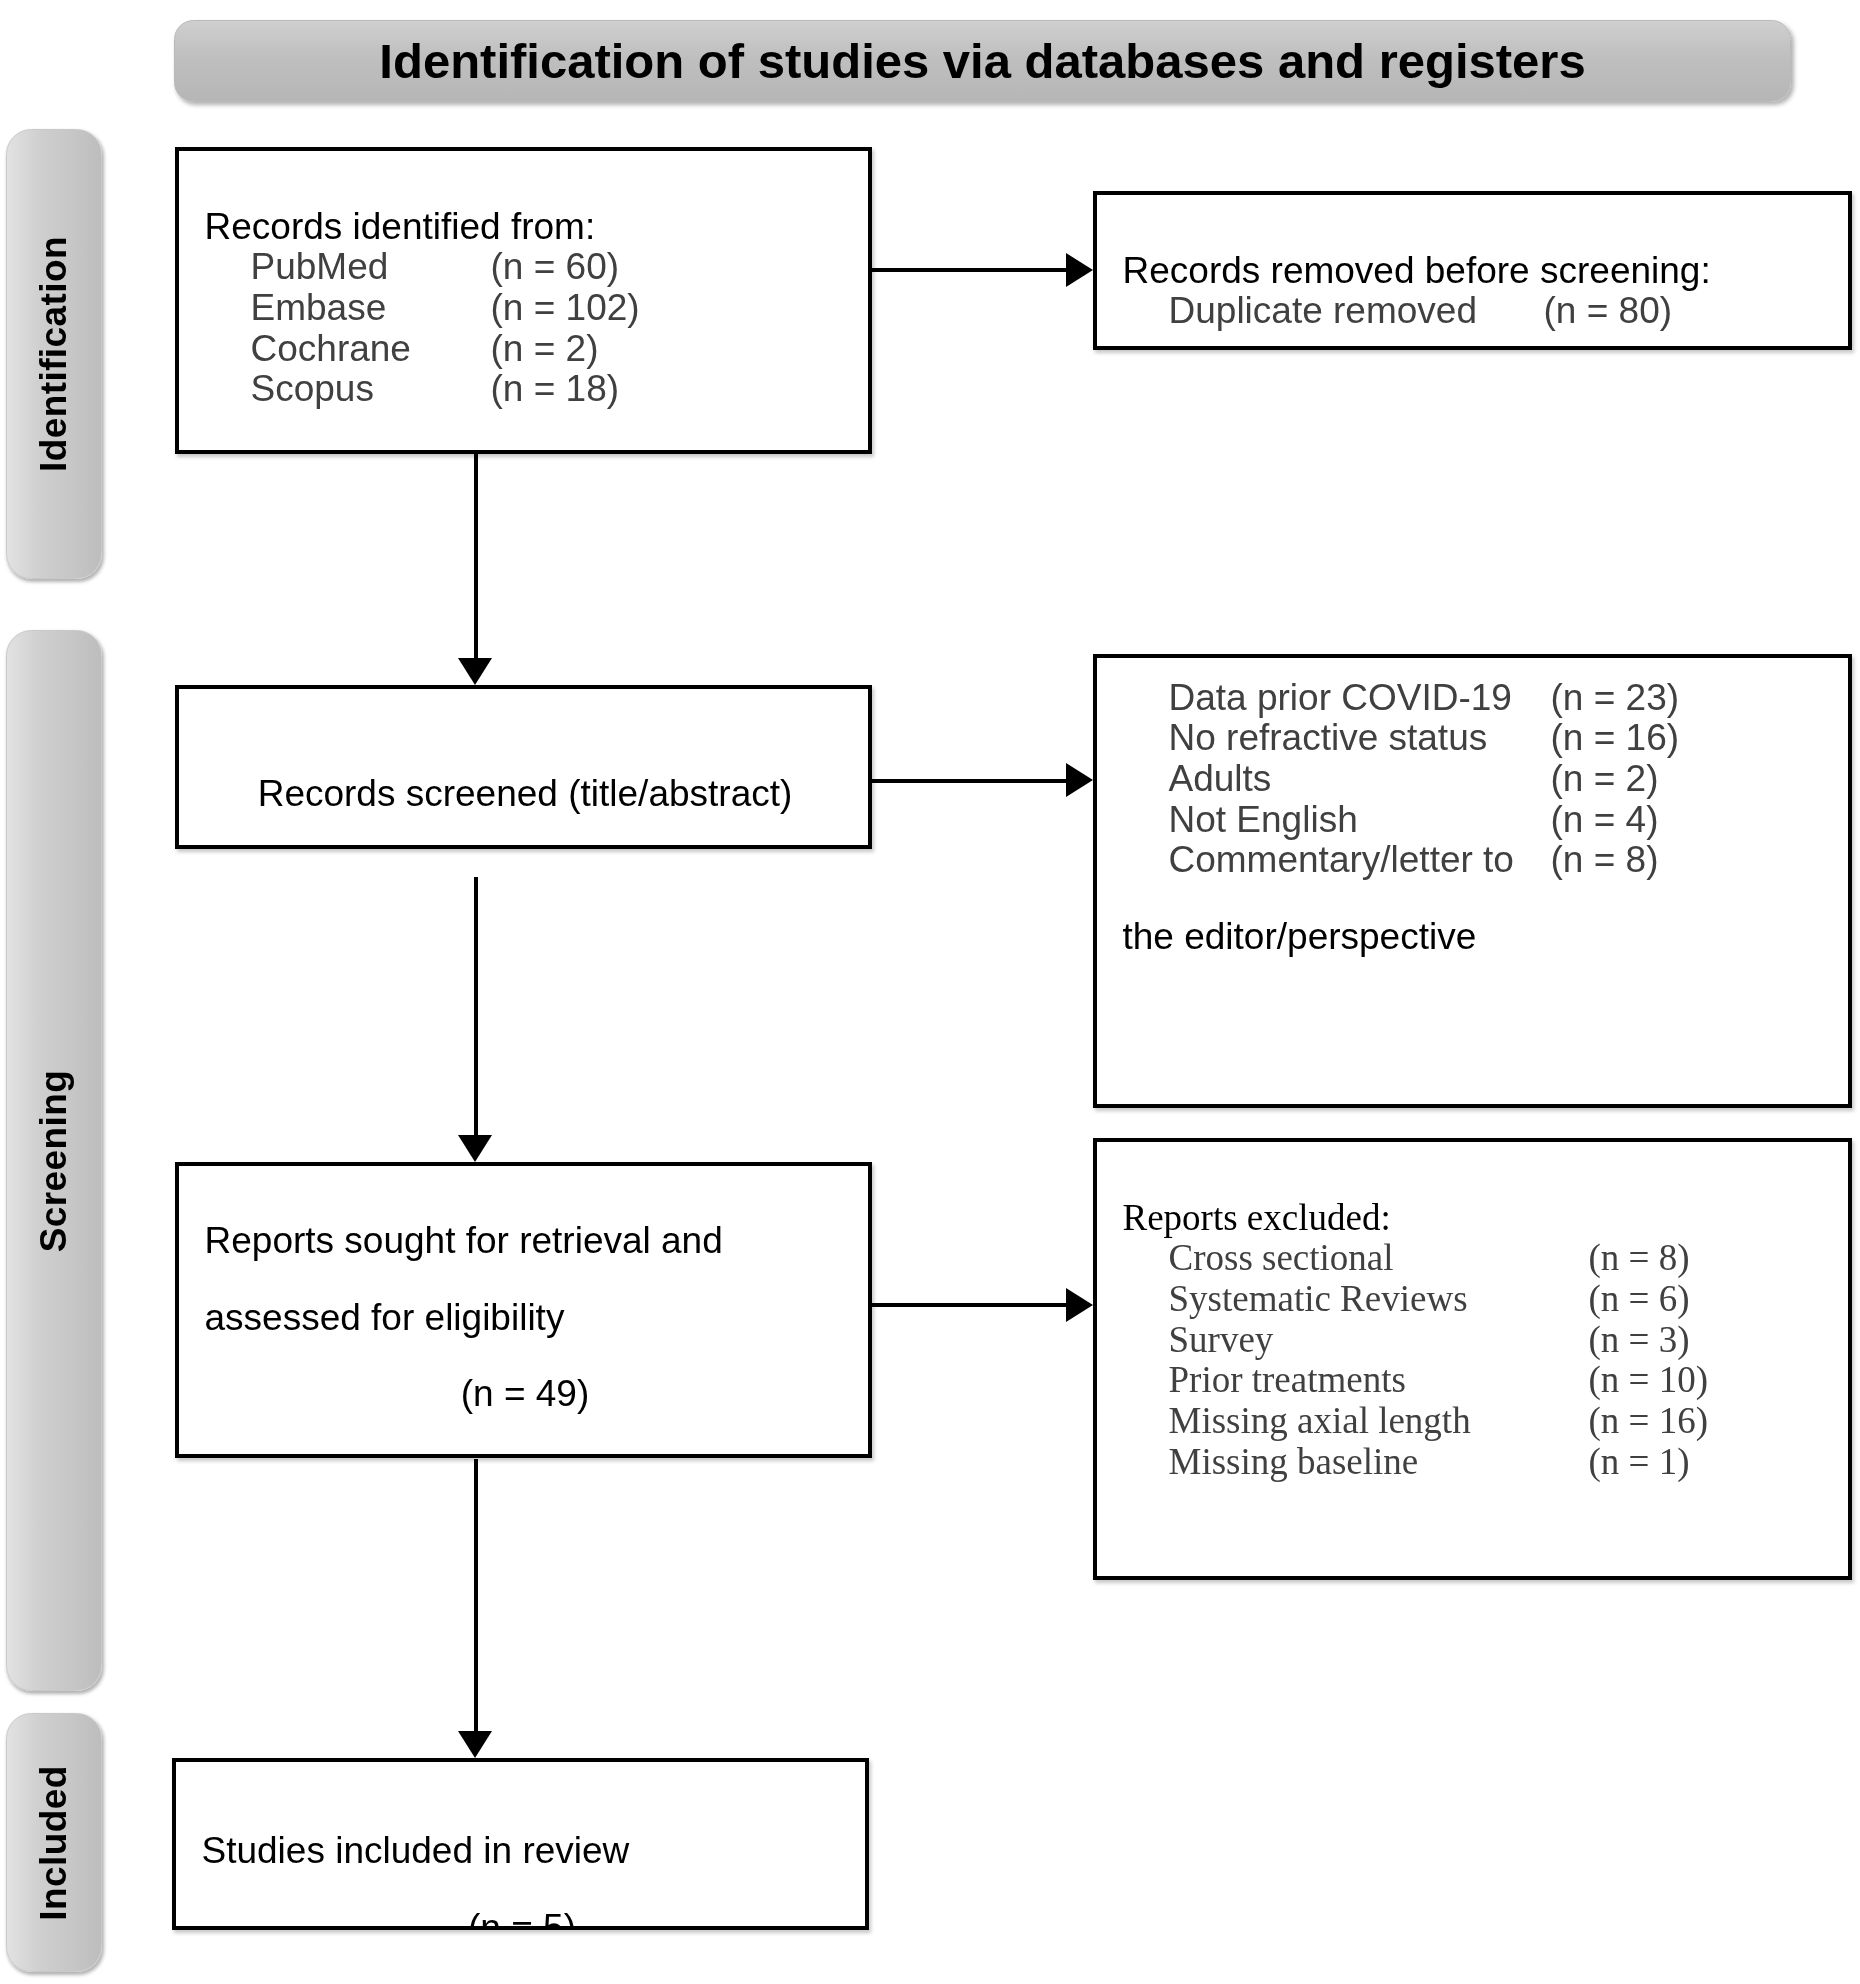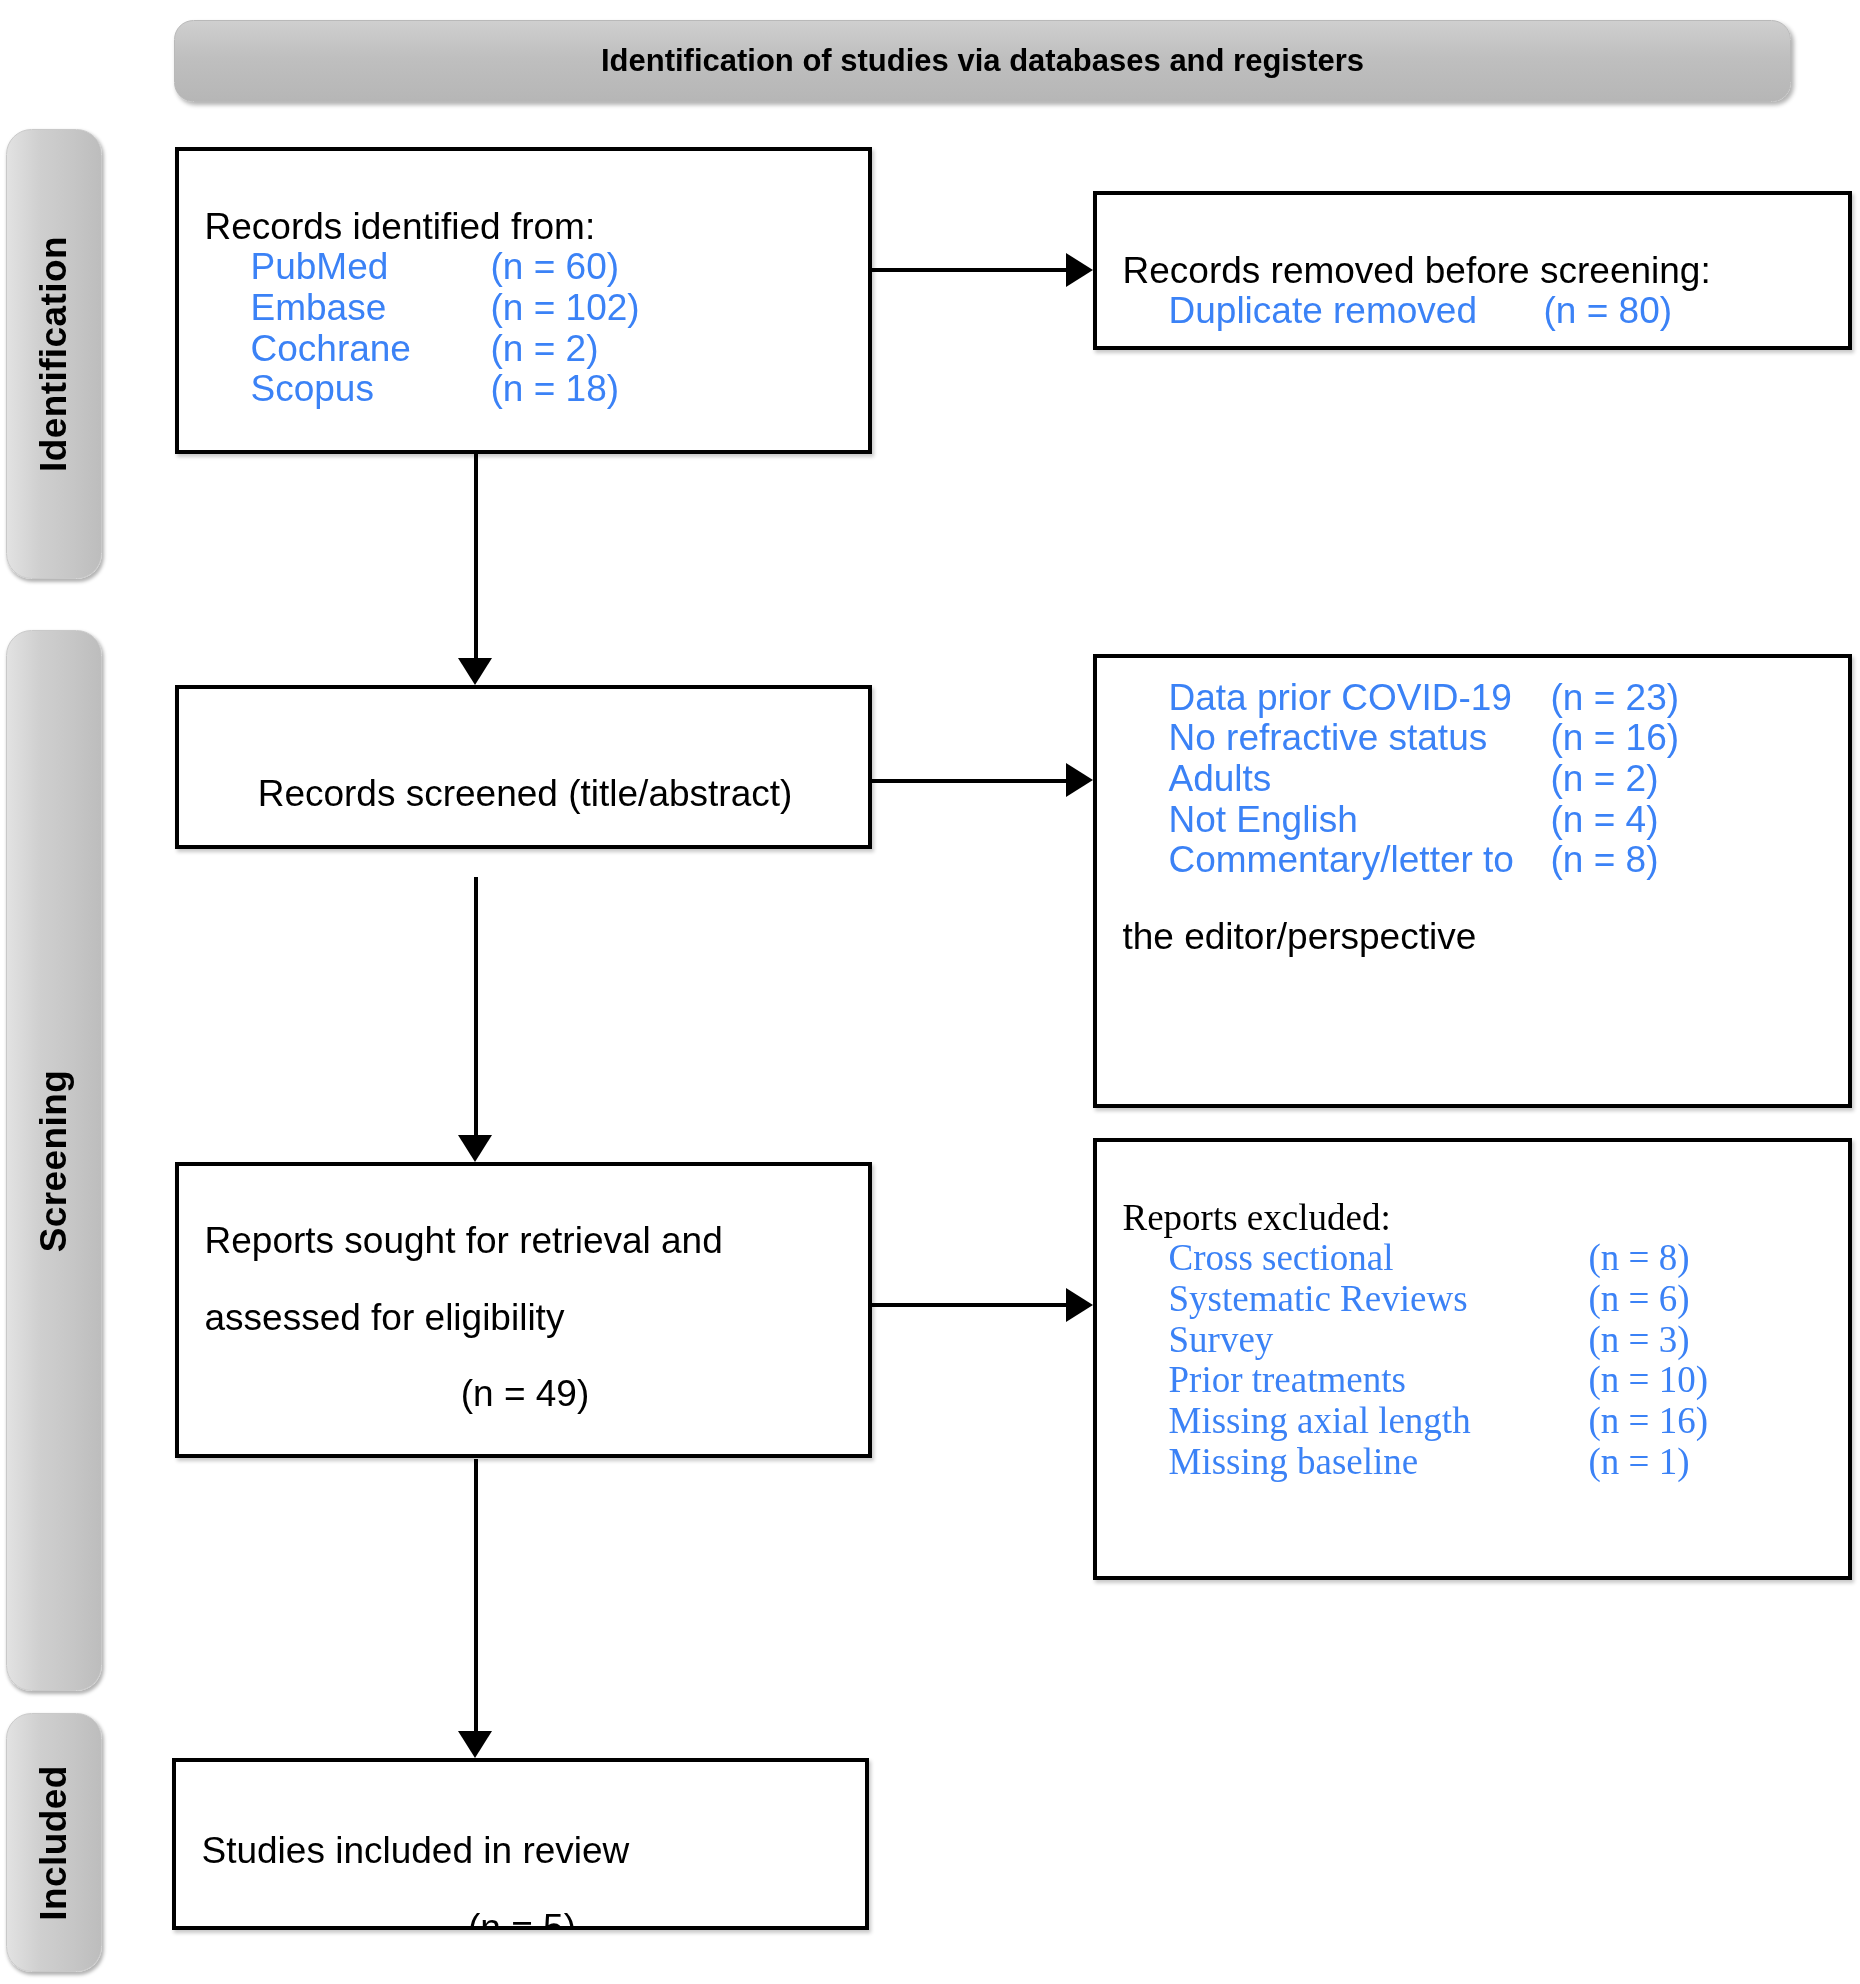--- a/index.html
+++ b/index.html
@@ -48,21 +48,21 @@
     border: 1.5px solid #b9b9b9;
     border-radius: 19.5px;
     box-shadow: 2.2px 3px 4.5px rgba(0,0,0,0.30);
     box-sizing: border-box;
     display: flex;
     align-items: center;
     justify-content: center;
   }
   .header-banner-text {
     font-weight: bold;
-    font-size: 31px;
+    font-size: 49px;
     color: #000000;
     text-align: right;
   }
 
   
   .box {
     position: absolute;
     background: #ffffff;
     border: 4.5px solid #000000;
     box-sizing: border-box;
@@ -79,21 +79,21 @@
   }
   .box-line.center {
     text-align: center;
   }
 
   
   .row {
     display: flex;
     font-size: 37px;
     line-height: 1.10;
-    color: #3b82f6;
+    color: #404040;
     white-space: nowrap;
     align-items: flex-end;
   }
   .row .label {
     padding-left: 46px;
   }
   .row .count {
     white-space: nowrap;
   }
 

